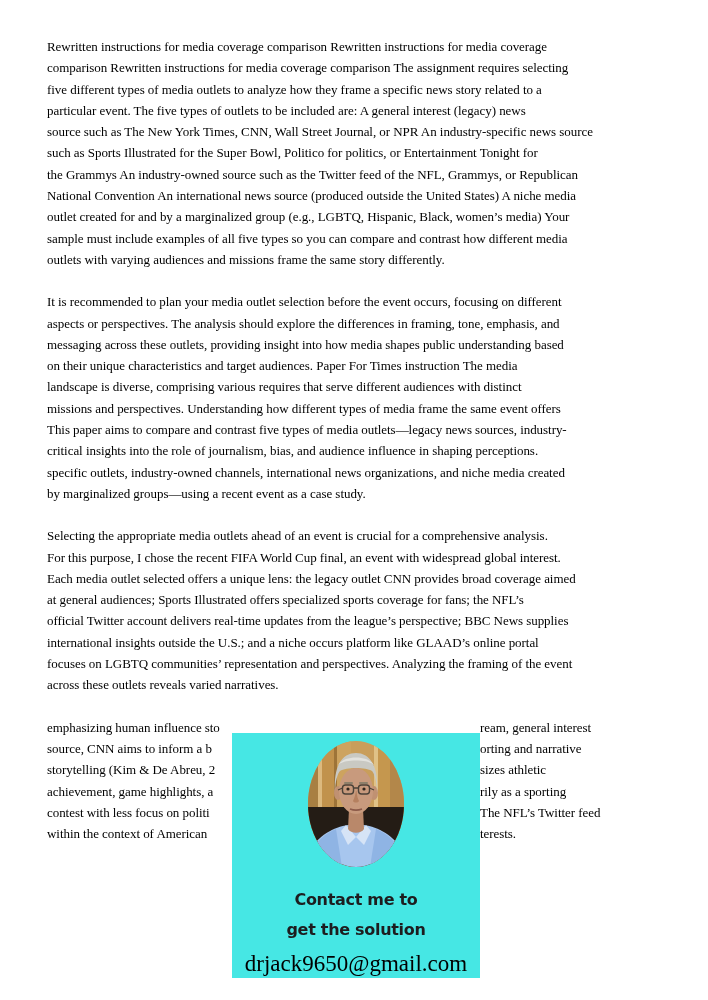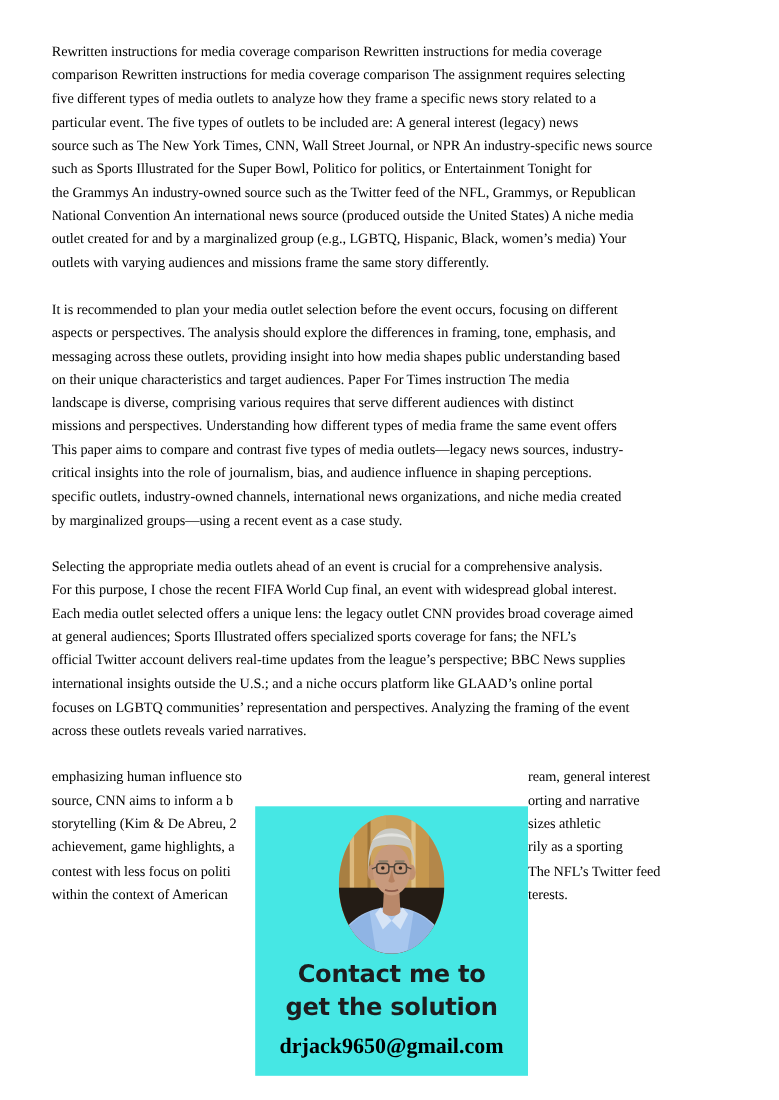--- a/index.html
+++ b/index.html
@@ -16,42 +16,43 @@
   .frag-right{position:absolute;left:433px;top:0;white-space:nowrap;}
   .overlay{
     position:absolute;left:232px;top:733px;width:248px;height:245px;
     background:#46e7e4;text-align:center;z-index:5;
   }
   .photo{
     width:96px;height:126px;margin:8px auto 0 auto;display:block;
   }
   .ov-heading{
     font-family:"DejaVu Sans", sans-serif;font-weight:bold;
-    font-size:22px;line-height:30px;color:#1d1d1f;margin-top:5px;
+    font-size:16px;line-height:30px;color:#1d1d1f;margin-top:18px;
     letter-spacing:-0.3px;
   }
   .ov-email{
-    font-family:"Liberation Serif", serif;font-weight:bold;
-    font-size:20px;line-height:24px;color:#000;margin-top:7px;
+    font-family:"Liberation Serif", serif;font-weight:normal;
+    font-size:23px;line-height:24px;color:#000;margin-top:7px;
   }
 </style>
 </head>
 <body style="background: rgb(255, 255, 255);">
 
 <div class="doc" style="color: rgb(0, 0, 0);">
     <div class="para">
       <div class="line">Rewritten instructions for media coverage comparison Rewritten instructions for media coverage</div>
       <div class="line">comparison Rewritten instructions for media coverage comparison The assignment requires selecting</div>
       <div class="line">five different types of media outlets to analyze how they frame a specific news story related to a</div>
       <div class="line">particular event. The five types of outlets to be included are: A general interest (legacy) news</div>
       <div class="line">source such as The New York Times, CNN, Wall Street Journal, or NPR An industry-specific news source</div>
       <div class="line">such as Sports Illustrated for the Super Bowl, Politico for politics, or Entertainment Tonight for</div>
       <div class="line">the Grammys An industry-owned source such as the Twitter feed of the NFL, Grammys, or Republican</div>
       <div class="line">National Convention An international news source (produced outside the United States) A niche media</div>
       <div class="line">outlet created for and by a marginalized group (e.g., LGBTQ, Hispanic, Black, women’s media) Your</div>
+      <div class="line">sample must include examples of all five types so you can compare and contrast how different media</div>
       <div class="line">outlets with varying audiences and missions frame the same story differently.</div>
     </div>
     <div class="para">
       <div class="line">It is recommended to plan your media outlet selection before the event occurs, focusing on different</div>
       <div class="line">aspects or perspectives. The analysis should explore the differences in framing, tone, emphasis, and</div>
       <div class="line">messaging across these outlets, providing insight into how media shapes public understanding based</div>
       <div class="line">on their unique characteristics and target audiences. Paper For Times instruction The media</div>
       <div class="line">landscape is diverse, comprising various requires that serve different audiences with distinct</div>
       <div class="line">missions and perspectives. Understanding how different types of media frame the same event offers</div>
       <div class="line">This paper aims to compare and contrast five types of media outlets—legacy news sources, industry-</div>

